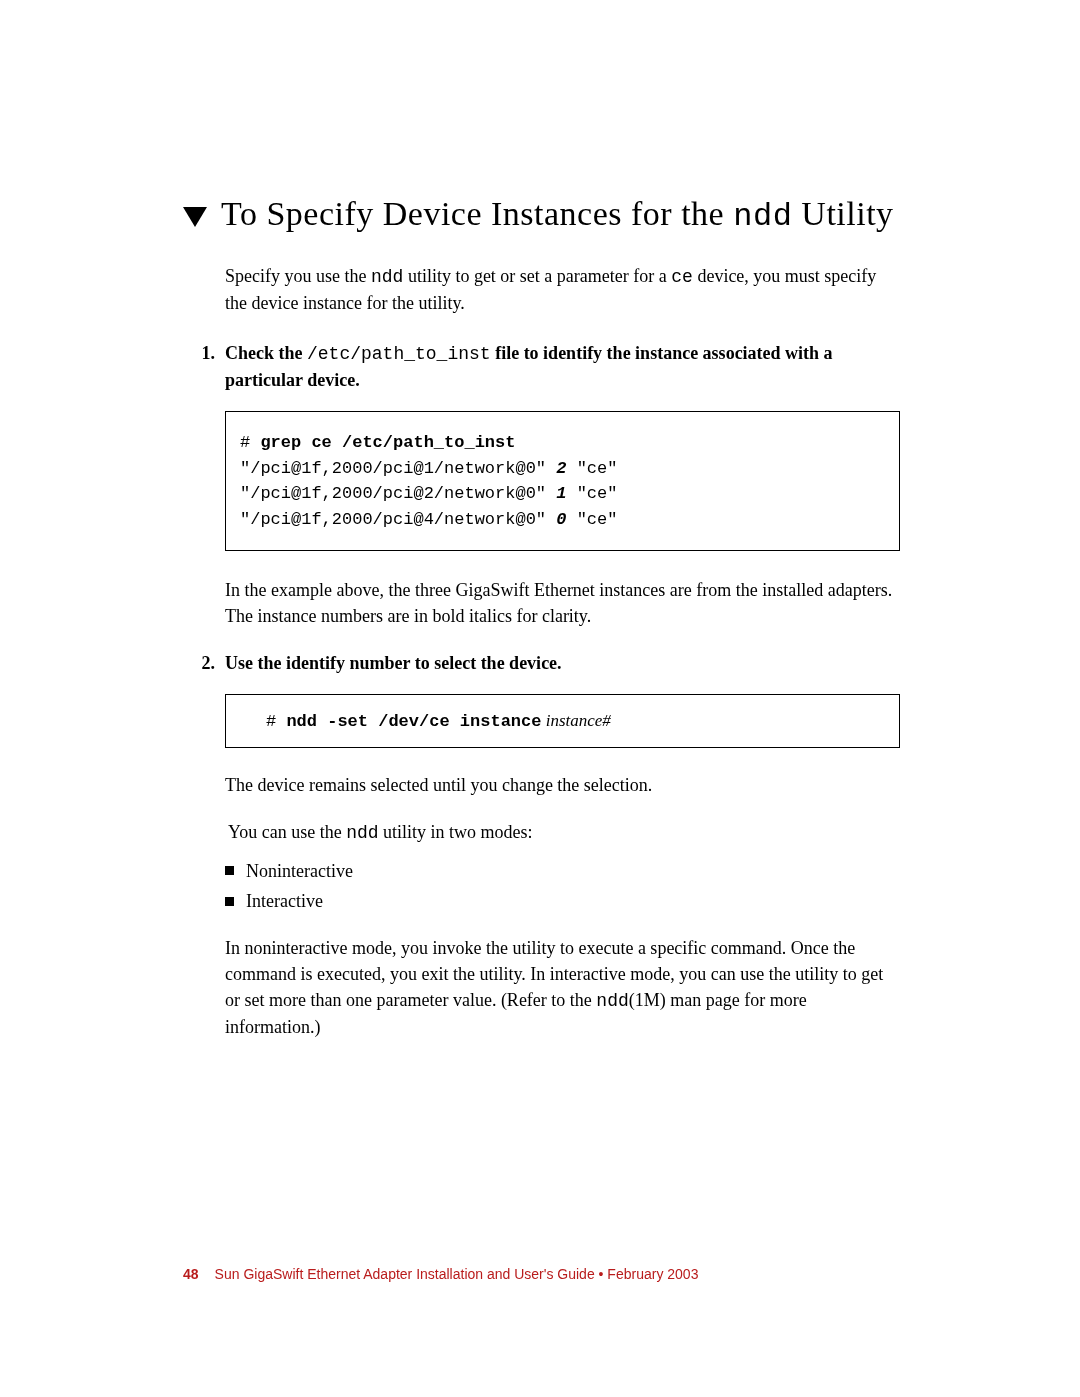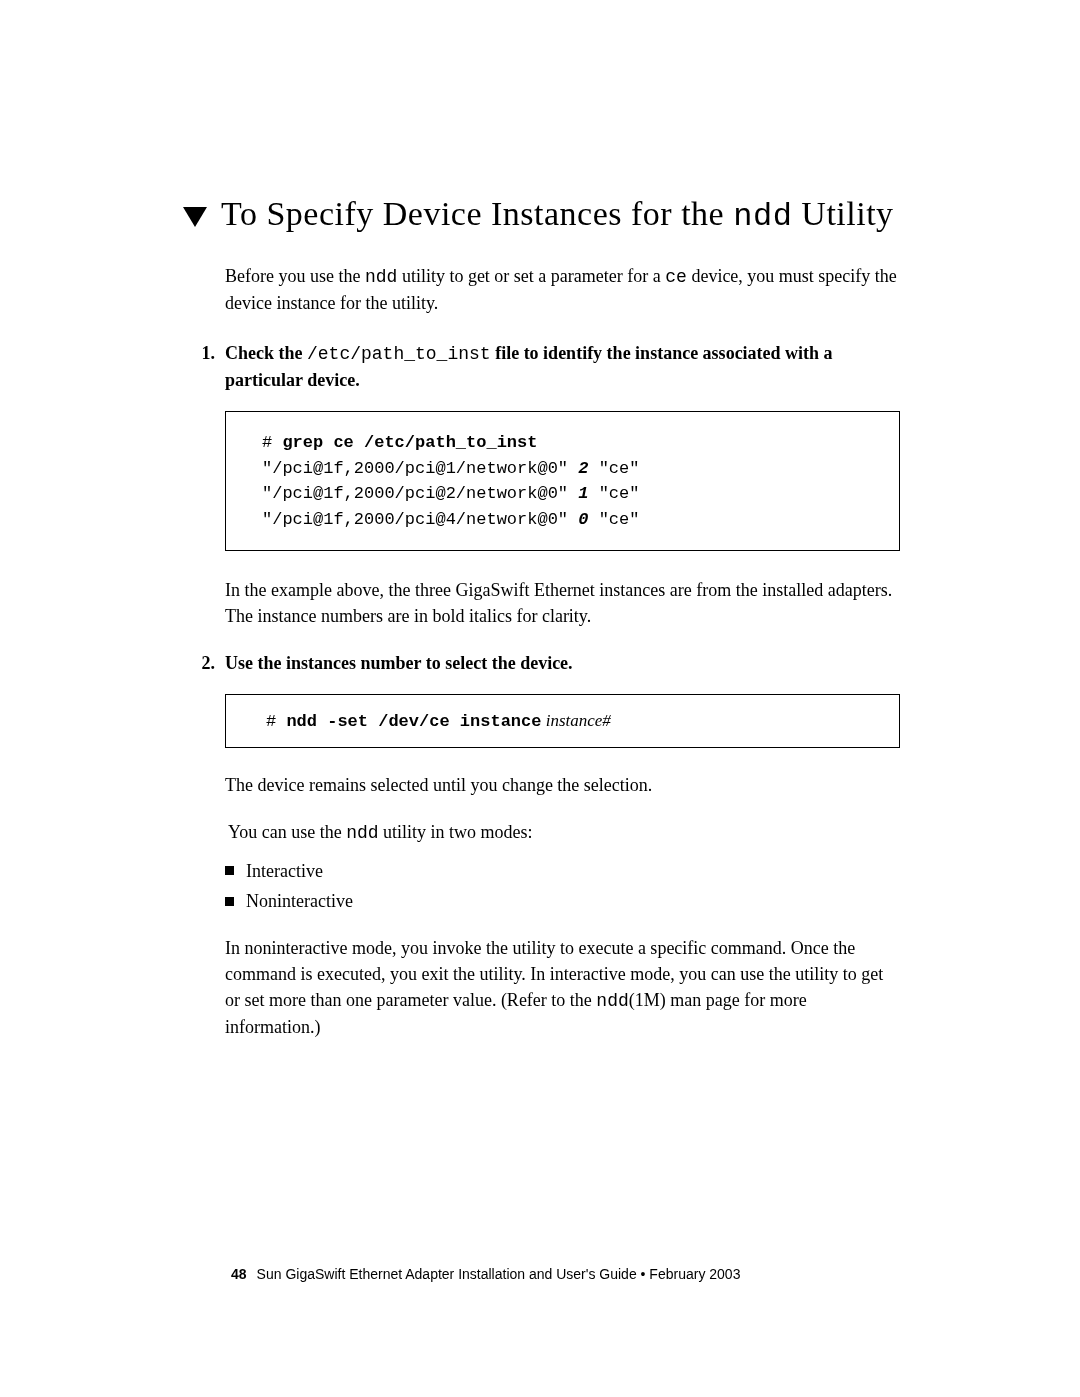--- a/index.html
+++ b/index.html
@@ -60,21 +60,21 @@
     text-align: right;
   }
   .ol-text { flex: 1; }
   .inline-code {
     font-family: "Courier New", Courier, monospace;
     font-weight: normal;
   }
   .codeblock {
     border: 1.5px solid #000;
     margin: 0 0 26px 42px;
-    padding: 18px 36px;
+    padding: 18px 14px;
     font-family: "Courier New", Courier, monospace;
     font-size: 17px;
     line-height: 1.5;
     white-space: pre;
   }
   .codeblock .bold { font-weight: bold; }
   .codeblock .bolditalic { font-weight: bold; font-style: italic; }
   .codeblock2 {
     border: 1.5px solid #000;
     margin: 0 0 24px 42px;
@@ -114,78 +114,77 @@
     background: #000;
   }
   .footer {
     position: absolute;
     bottom: 115px;
     left: 183px;
     right: 180px;
     font-family: Helvetica, Arial, sans-serif;
     font-size: 14px;
     display: flex;
-    gap: 10px;
-    color: #000000;
-    margin-left: 48px;
+    gap: 16px;
+    color: #b91c1c;
   }
   .footer .pnum { font-weight: bold; }
 </style>
 </head>
 <body>
 
 <div class="page">
 
   <div class="heading-row">
     <span class="triangle"></span>
     <span class="h-main">
       <span>To Specify Device Instances for the </span><span class="mono">ndd</span><span> Utility</span>
     </span>
   </div>
 
   <p class="intro">
-    <span>Before you use the </span><span class="inline-code">ndd</span><span> utility to get or set a parameter for a </span><span class="inline-code">ce</span><span> device, you must specify the device instance for the utility.</span>
+    <span>Specify you use the </span><span class="inline-code">ndd</span><span> utility to get or set a parameter for a </span><span class="inline-code">ce</span><span> device, you must specify the device instance for the utility.</span>
   </p>
 
   <div class="ol-item">
     <span class="ol-num">1.</span>
     <span class="ol-text">
       <span>Check the </span><span class="inline-code">/etc/path_to_inst</span><span> file to identify the instance associated with a particular device.</span>
     </span>
   </div>
 
   <div class="codeblock"><span># </span><span class="bold">grep ce /etc/path_to_inst</span>
 <span>"/pci@1f,2000/pci@1/network@0" </span><span class="bolditalic">2</span><span> "ce"</span>
 <span>"/pci@1f,2000/pci@2/network@0" </span><span class="bolditalic">1</span><span> "ce"</span>
 <span>"/pci@1f,2000/pci@4/network@0" </span><span class="bolditalic">0</span><span> "ce"</span></div>
 
   <p class="para">In the example above, the three GigaSwift Ethernet instances are from the installed adapters. The instance numbers are in bold italics for clarity.</p>
 
   <div class="ol-item">
     <span class="ol-num">2.</span>
-    <span class="ol-text">Use the instances number to select the device.</span>
+    <span class="ol-text">Use the identify number to select the device.</span>
   </div>
 
   <div class="codeblock2"><span># </span><span class="bold">ndd -set /dev/ce instance</span><span class="italic"> instance#</span></div>
 
   <p class="para">The device remains selected until you change the selection.</p>
 
 
   <p class="two-modes">
     <span>You can use the </span><span class="inline-code">ndd</span><span> utility in two modes:</span>
   </p>
 
   <ul class="bullets">
     <li>
         <span class="square"></span>
-        <span>Interactive</span>
+        <span>Noninteractive</span>
       </li>
     <li>
         <span class="square"></span>
-        <span>Noninteractive</span>
+        <span>Interactive</span>
       </li>
   </ul>
 
   <p class="para">
     <span>In noninteractive mode, you invoke the utility to execute a specific command. Once the command is executed, you exit the utility. In interactive mode, you can use the utility to get or set more than one parameter value. (Refer to the </span><span class="inline-code">ndd</span><span>(1M) man page for more information.)</span>
   </p>
 
   <div class="footer">
     <span class="pnum">48</span>
     <span>Sun GigaSwift Ethernet Adapter Installation and User's Guide • February 2003</span>

